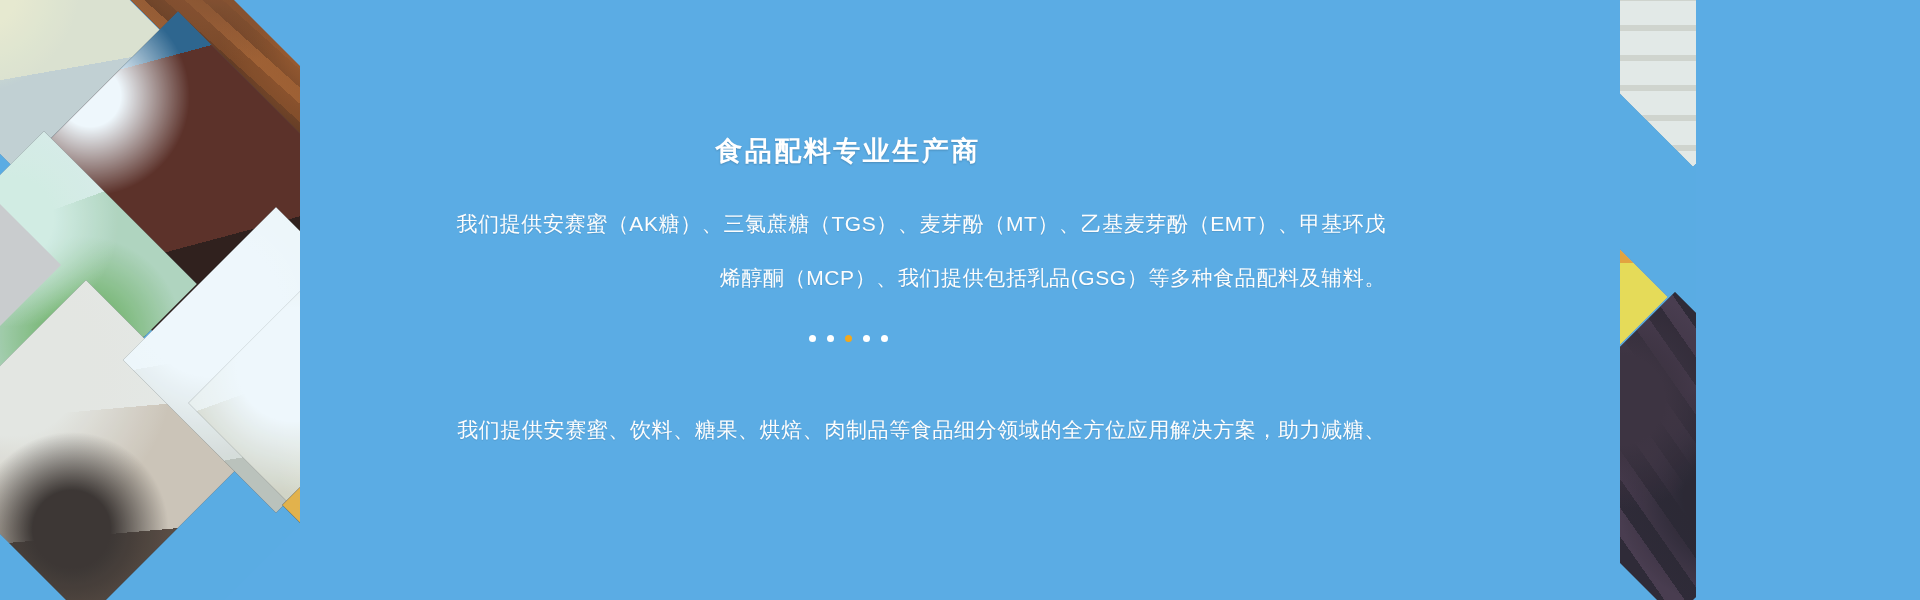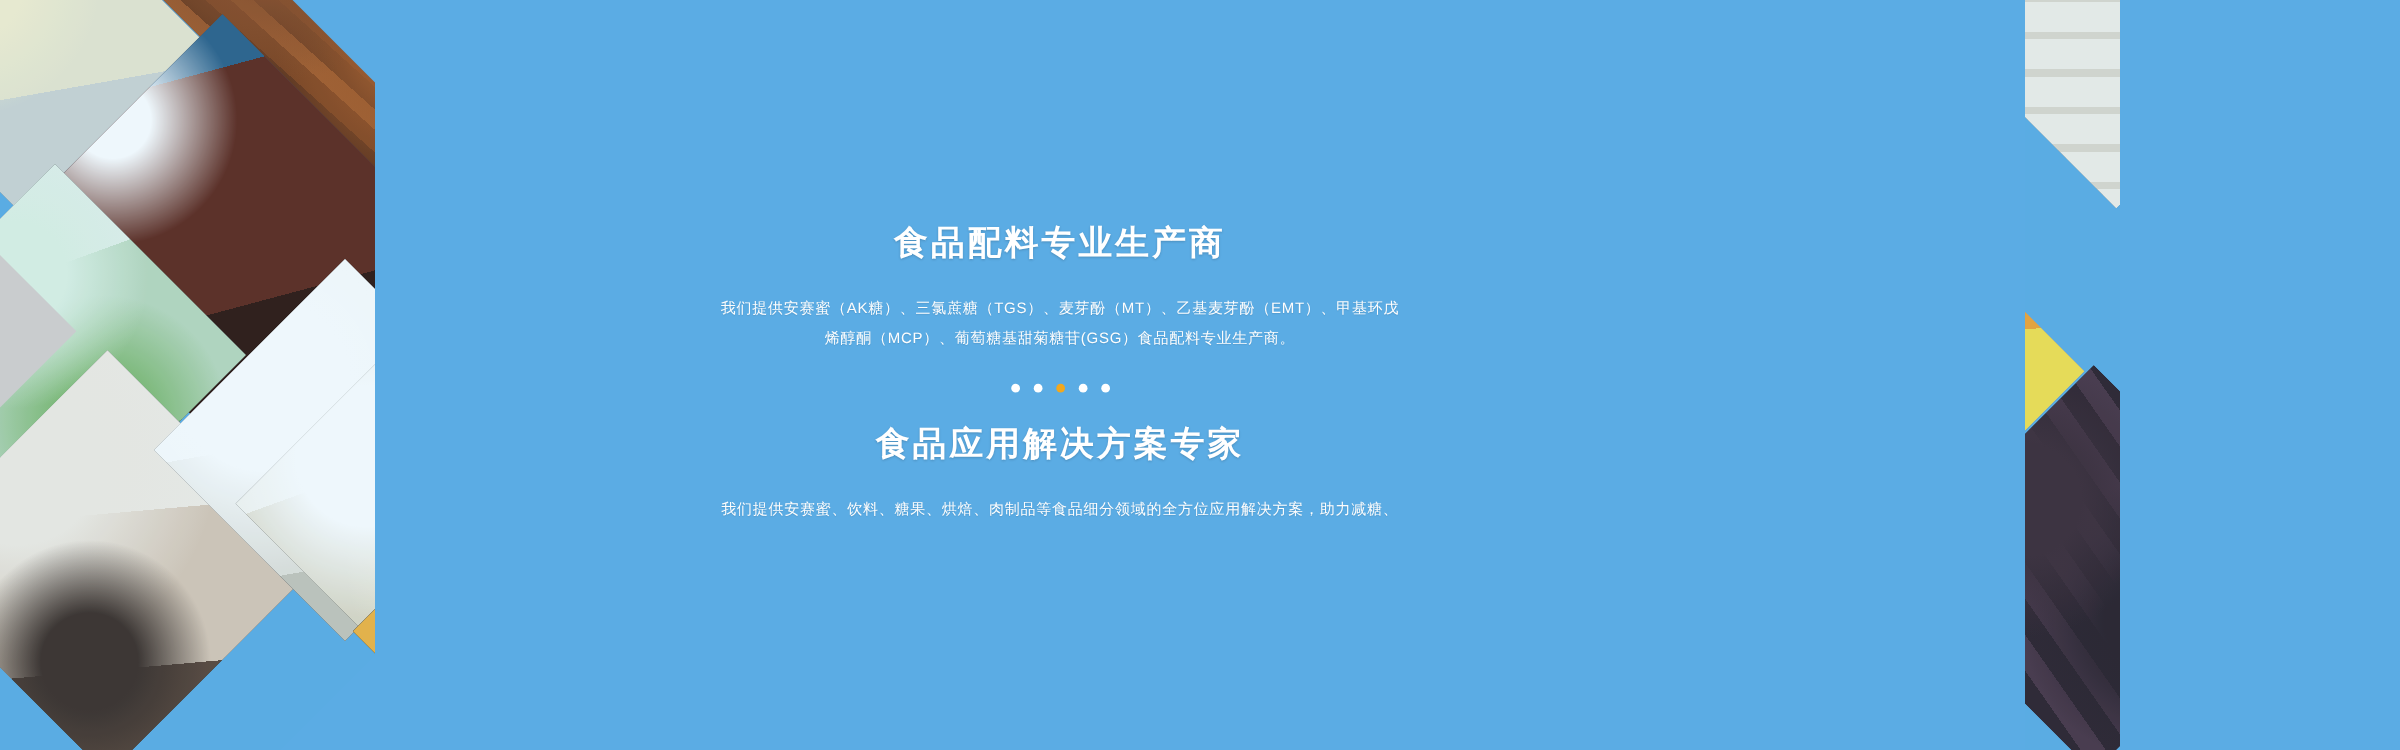--- a/index.html
+++ b/index.html
@@ -149,26 +149,27 @@
 
   .headline{
     font-size:27px;
     font-weight:bold;
     letter-spacing:2.5px;
     line-height:1;
     margin:0;
     text-shadow:0 1px 2px rgba(0,0,0,0.18);
   }
   .para{
-    margin:0;
-    font-size:12px;
+    margin:12px;
+    font-size:21px;
     line-height:2.0;
     letter-spacing:0.6px;
     color:#fdfdfd;
     text-shadow:0 1px 1px rgba(0,0,0,0.10);
+    text-align:right;
   }
 
   .gap-a{height:26px;}
   .gap-b{height:22px;}
   .gap-c{height:26px;}
 
   .dots{
     display:flex;
     align-items:center;
     justify-content:center;
@@ -254,35 +255,34 @@
   <div class="plate" style="left:760px;top:-360px;width:560px;height:560px;"></div>
   <div class="plate" style="left:300px;top:360px;width:560px;height:560px;"></div>
   <div class="plate" style="left:760px;top:380px;width:560px;height:560px;"></div>
   <div class="center-field"></div>
 
   <div class="content">
     <div class="block">
       <h2 class="headline">食品配料专业生产商</h2>
       <div class="gap-a"></div>
       <p class="para">我们提供安赛蜜（AK糖）、三氯蔗糖（TGS）、麦芽酚（MT）、乙基麦芽酚（EMT）、甲基环戊</p>
-      <p class="para">烯醇酮（MCP）、葡萄糖基甜菊糖苷(GSG）食品配料专业生产商。</p>
+      <p class="para">烯醇酮（MCP）、我们提供包括乳品(GSG）等多种食品配料及辅料。</p>
     </div>
 
     <div class="gap-b"></div>
 
     <div class="dots">
       <span class="dot"></span>
       <span class="dot"></span>
       <span class="dot active"></span>
       <span class="dot"></span>
       <span class="dot"></span>
     </div>
 
     <div class="gap-c"></div>
 
     <div class="block">
-      <h2 class="headline">食品应用解决方案专家</h2>
       <div class="gap-a"></div>
       <p class="para">我们提供安赛蜜、饮料、糖果、烘焙、肉制品等食品细分领域的全方位应用解决方案，助力减糖、</p>
     </div>
   </div>
 
 </div>
 
 </body></html>

